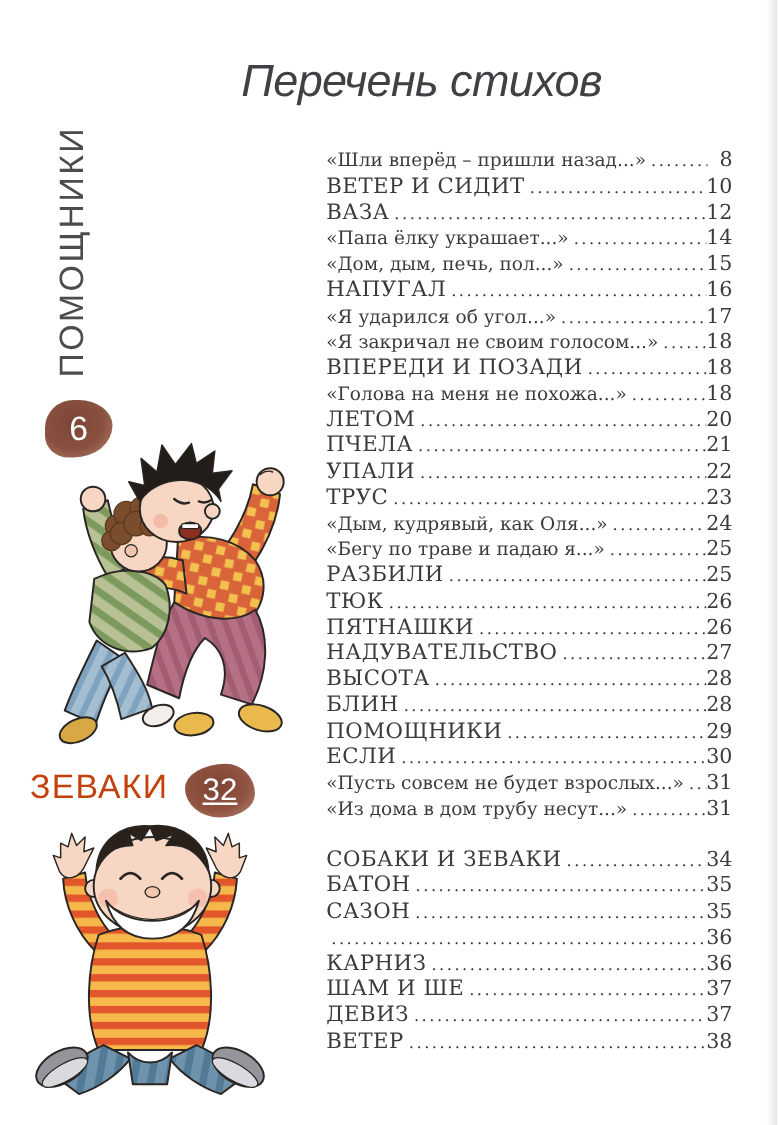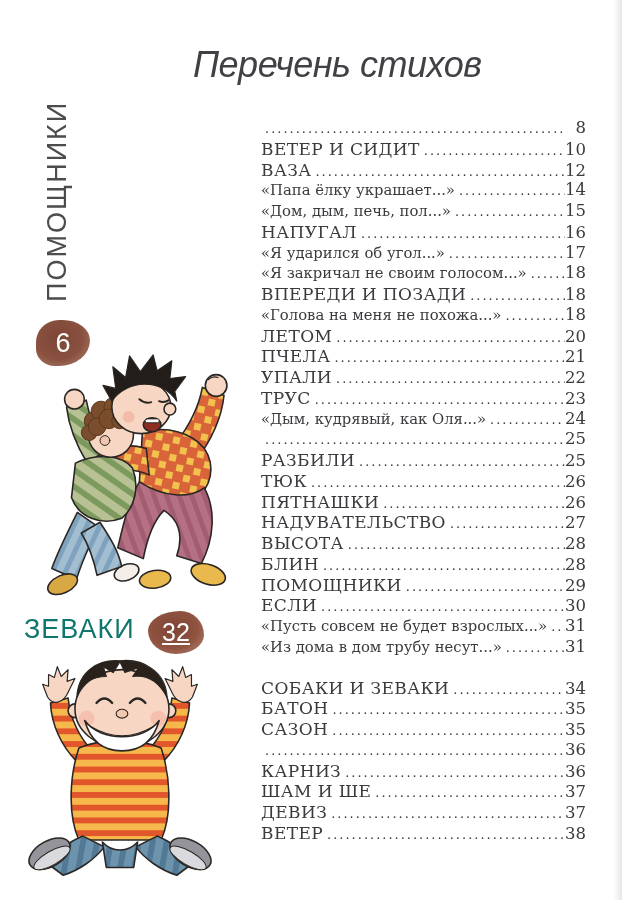--- a/index.html
+++ b/index.html
@@ -22,21 +22,21 @@
   }
   .label-vertical{
     position:absolute;left:42px;top:302px;
     transform:rotate(-90deg);transform-origin:0 0;
     font-family:"Liberation Sans","DejaVu Sans",sans-serif;
     font-size:27px;letter-spacing:2px;color:#4c4c4f;white-space:nowrap;
   }
   .label-horizontal{
     position:absolute;left:24px;top:614px;
     font-family:"Liberation Sans","DejaVu Sans",sans-serif;
-    font-size:27px;letter-spacing:1px;color:#0f766e;white-space:nowrap;
+    font-size:27px;letter-spacing:1px;color:#c2410c;white-space:nowrap;
   }
   .badge{
     position:absolute;display:flex;align-items:center;justify-content:center;
     color:#fff;font-family:"Liberation Sans","DejaVu Sans",sans-serif;
   }
   .badge-6{
     left:36px;top:320px;width:54px;height:46px;font-size:27px;
     background:radial-gradient(ellipse at 42% 38%, #7c4636 0%, #8a5140 55%, #a3735e 82%, #c49a85 100%);
     border-radius:46% 54% 62% 38% / 52% 48% 60% 40%;
   }
@@ -196,20 +196,21 @@
       <circle cx="66" cy="68" r="8" fill="#f5b3a1" stroke="none" opacity=".65"></circle>
       <circle cx="139" cy="68" r="8" fill="#f5b3a1" stroke="none" opacity=".65"></circle>
       <path d="M64 70 C80 92 124 92 140 70 C134 92 120 101 102 101 C84 101 70 92 64 70 Z" fill="#ffffff"></path>
       <path d="M70 76 Q102 95 134 76" fill="none" stroke-width="1.1"></path>
     </g>
   </svg>
 
   <div class="toc" id="toc">
       <div class="toc-group toc-group-1">
         <div class="toc-row quote">
+          <span class="t">«Шли вперёд – пришли назад...»</span>
           <span class="dots">..........................................................................................</span>
           <span class="p">8</span>
         </div>
         <div class="toc-row caps">
           <span class="t">ВЕТЕР И СИДИТ</span>
           <span class="dots">..........................................................................................</span>
           <span class="p">10</span>
         </div>
         <div class="toc-row caps">
           <span class="t">ВАЗА</span>
@@ -270,20 +271,21 @@
           <span class="t">ТРУС</span>
           <span class="dots">..........................................................................................</span>
           <span class="p">23</span>
         </div>
         <div class="toc-row quote">
           <span class="t">«Дым, кудрявый, как Оля...»</span>
           <span class="dots">..........................................................................................</span>
           <span class="p">24</span>
         </div>
         <div class="toc-row quote">
+          <span class="t">«Бегу по траве и падаю я...»</span>
           <span class="dots">..........................................................................................</span>
           <span class="p">25</span>
         </div>
         <div class="toc-row caps">
           <span class="t">РАЗБИЛИ</span>
           <span class="dots">..........................................................................................</span>
           <span class="p">25</span>
         </div>
         <div class="toc-row caps">
           <span class="t">ТЮК</span>

